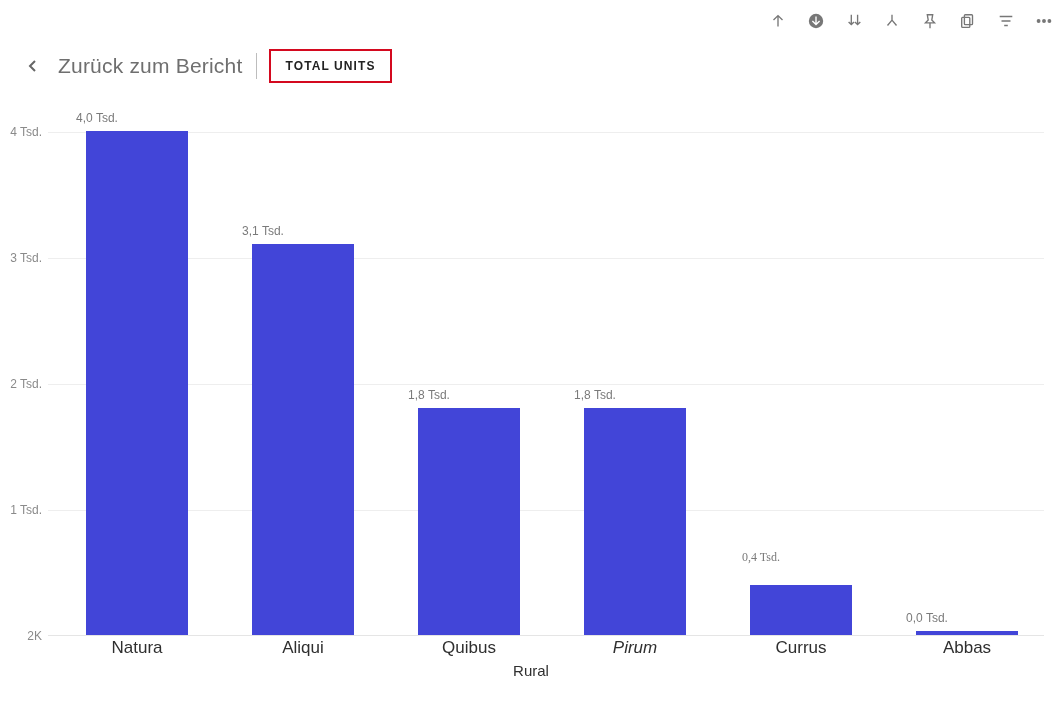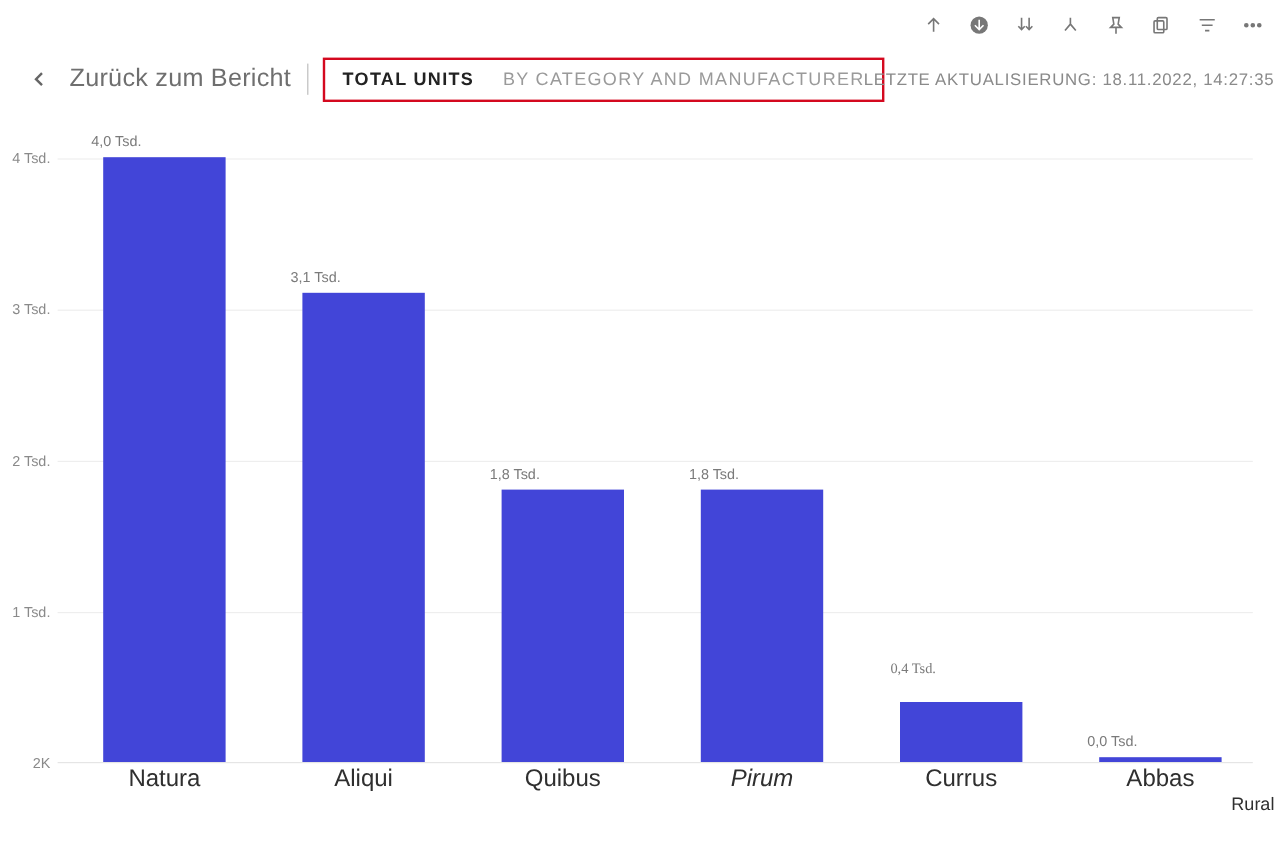--- a/index.html
+++ b/index.html
@@ -52,21 +52,21 @@
   }
   .tabs-box {
     margin-left: 12px;
     border: 2px solid #d4091f;
     padding: 8px 14px 8px 14px;
     display: flex;
     align-items: center;
     gap: 24px;
   }
   .tab {
-    font-size: 15px;
+    font-size: 12px;
     letter-spacing: 1.1px;
     color: #9a9a9a;
     cursor: pointer;
     text-transform: uppercase;
   }
   .tab.active { color: #222; font-weight: 600; }
   .last-update {
     position: absolute;
     right: 0;
     font-size: 14px;
@@ -114,30 +114,30 @@
     margin-left: -40px;
     text-align: center;
     font-size: 12px;
     color: #7a7a7a;
     transform: translateY(-100%);
     top: -6px;
   }
   .x-tick {
     position: absolute;
     top: 638px;
-    font-size: 20px;
+    font-size: 17px;
     color: #2f2f2f;
     width: 140px;
     text-align: center;
   }
   .x-title {
     position: absolute;
     top: 662px;
     width: 1062px;
-    text-align: right;
+    text-align: center;
     font-size: 15px;
     color: #2f2f2f;
   }
 </style>
 </head>
 <body>
 
 <div class="toolbar">
   <div class="ico">
     <svg viewBox="0 0 20 20">
@@ -189,23 +189,21 @@
 <div class="header">
   <div class="back-arrow">
     <svg viewBox="0 0 14 14">
         <path d="M9 2 L4 7 L9 12"></path>
       </svg>
   </div>
   <div class="back-label">Zurück zum Bericht</div>
   <div class="vdiv"></div>
   <div class="tabs-box">
     <div class="tab active">TOTAL UNITS</div>
-    <div class="tab">BY CATEGORY AND MANUFACTURER</div>
-  </div>
-  <div class="last-update">LETZTE AKTUALISIERUNG: 18.11.2022, 14:27:35</div>
+  </div>
 </div>
 
 <div class="chart-area">
   <div class="plot" id="plot">
       <div class="grid-line" style="top: 378px;"></div>
       <div class="grid-line" style="top: 252px;"></div>
       <div class="grid-line" style="top: 126px;"></div>
       <div class="grid-line" style="top: 0px;"></div>
       <div class="bar" style="left: 37.54px; width: 102.92px; height: 504px; background: rgb(66, 69, 216);"></div>
       <div class="bar-label" style="left: 19px; width: 140px; bottom: 510px; top: auto; transform: none; position: absolute;">4,0 Tsd.</div>

